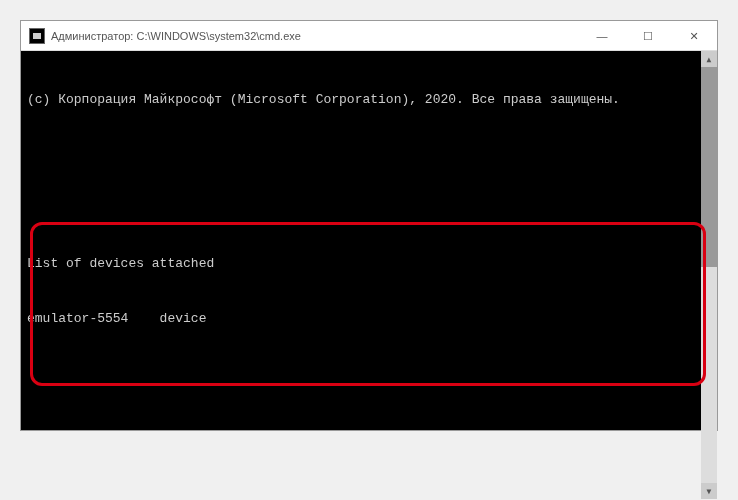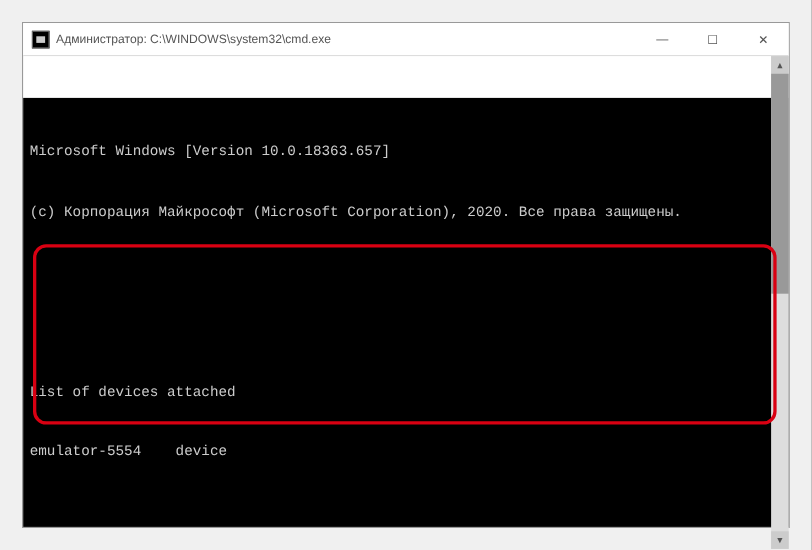--- a/index.html
+++ b/index.html
@@ -10,27 +10,26 @@
     body {
       width: 738px;
       height: 500px;
       background: #f0f0f0;
       font-family: Consolas, monospace;
       padding: 20px;
       position: relative;
     }
     .window {
       width: 698px;
-      height: 460px;
+      height: 411px;
       background: #fff;
       border: 1px solid #999;
       display: flex;
       flex-direction: column;
       overflow: hidden;
-      gap: 38px;
     }
     .titlebar {
       height: 30px;
       background: #fff;
       display: flex;
       align-items: center;
       border-bottom: 1px solid #ddd;
       position: relative;
     }
     .titlebar-icon {
@@ -136,21 +135,20 @@
       <div class="titlebar-icon-inner"></div>
     </div>
     <span class="title-text">Администратор: C:\WINDOWS\system32\cmd.exe</span>
     <div class="window-controls">
       <div class="win-btn">—</div>
       <div class="win-btn">☐</div>
       <div class="win-btn">✕</div>
     </div>
   </div>
   <div class="terminal">
-    <span class="line">Microsoft Windows [Version 10.0.18363.657]</span>
     <span class="line">(c) Корпорация Майкрософт (Microsoft Corporation), 2020. Все права защищены.</span>
     <span class="line"> </span>
     <span class="line"> </span>
     <span class="line">List of devices attached</span>
     <span class="line">emulator-5554    device</span>
     
     
     
     
     

